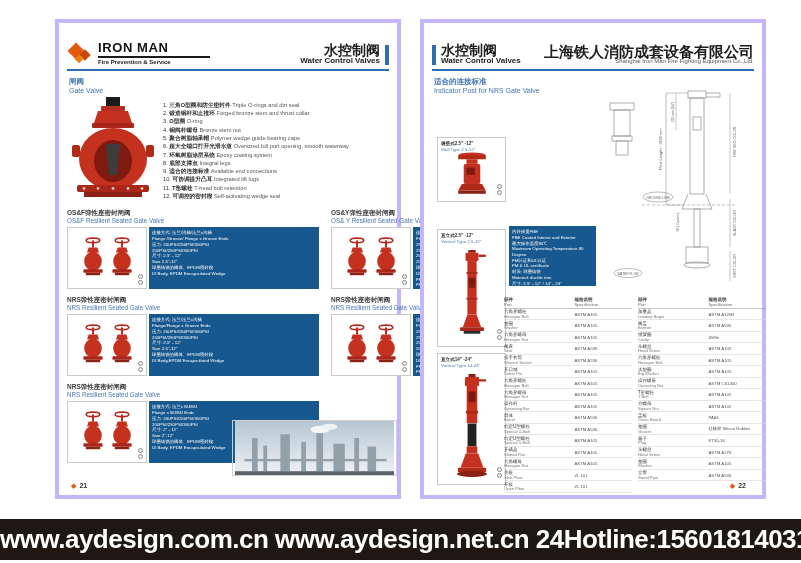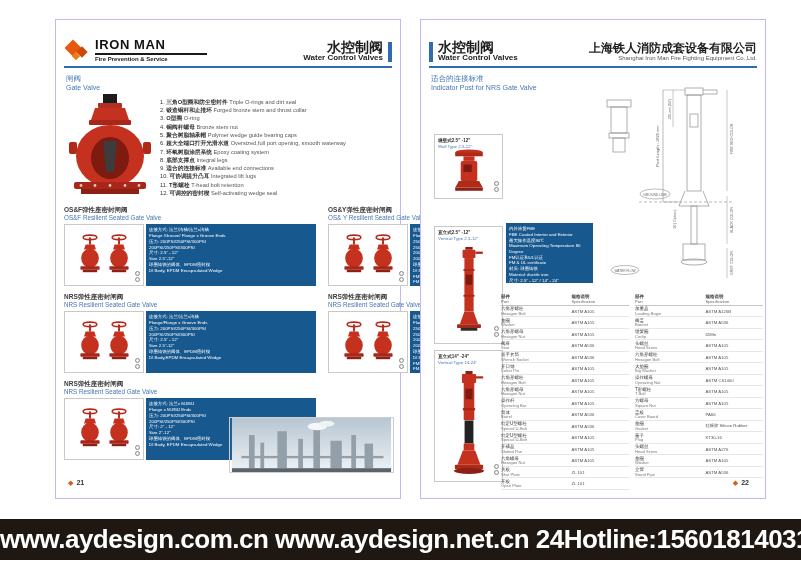--- a/index.html
+++ b/index.html
@@ -1,37 +1,37 @@
 <!DOCTYPE html>
 <html><head>
 <meta charset="utf-8">
 <style>
   *{margin:0;padding:0;box-sizing:border-box}
   html,body{width:801px;height:563px;background:#fff;font-family:"Liberation Sans",sans-serif;overflow:hidden}
   .canvas{position:relative;width:801px;height:563px;background:#fff}
-  .page{position:absolute;top:19px;width:346px;height:480px;background:#fff;border:1px solid #c4b5fd}
+  .page{position:absolute;top:19px;width:346px;height:480px;background:#fff;border:4px solid #c4b5fd}
   .page-left{left:55px}
   .page-right{left:420px}
 
   
   .hdr{position:absolute;left:8px;right:8px;top:10px;height:38px;border-bottom:2px solid #2e6bb0;display:flex;justify-content:space-between;align-items:flex-end;padding-bottom:4px}
   .brand{display:flex;align-items:center;gap:5px}
   .brand-text .brand-name{font-size:13px;font-weight:bold;letter-spacing:.6px;color:#121212;line-height:13px}
   .brand-rule{height:2px;background:#1a1a1a;margin:1.5px 0 1.5px 0;width:112px}
   .brand-tag{font-size:6px;font-weight:bold;color:#222}
   .hdr-title-r{text-align:right;padding-right:5px;border-right:4px solid #2e6bb0}
   .hdr-title-l{text-align:left;padding-left:5px;border-left:4px solid #2e6bb0}
   .t-cn{font-size:14px;font-weight:bold;color:#1d1d1d;line-height:11px}
   .t-en{font-size:8px;font-weight:bold;color:#1d1d1d;line-height:9px}
   .company{text-align:right}
-  .c-cn{font-size:12px;font-weight:bold;color:#1d1d1d;line-height:11px}
+  .c-cn{font-size:15px;font-weight:bold;color:#1d1d1d;line-height:11px}
   .c-en{font-size:6px;color:#555;line-height:8px}
 
   .sec-title{position:absolute;left:10px;top:54px}
-  .sec-cn{font-size:7.5px;font-weight:normal;color:#44710;color:#4577b1;line-height:9px}
+  .sec-cn{font-size:7.5px;font-weight:bold;color:#44710;color:#4577b1;line-height:9px}
   .sec-en{font-size:7px;color:#4577b1;line-height:9px}
 
   
   .intro{position:absolute;left:8px;right:8px;top:74px;height:110px;display:flex}
   .valve-large{width:92px;height:104px;flex:0 0 auto}
   .feats-clip{margin-left:4px;margin-top:4px;width:244px;height:104px;overflow:visible}
   .feats{width:420px;transform:scale(.57);transform-origin:0 0}
   .feat{font-size:10px;line-height:14.6px;color:#333;white-space:nowrap}
   .f-cn{font-weight:bold;color:#2f2f2f}
   .f-en{color:#555}

